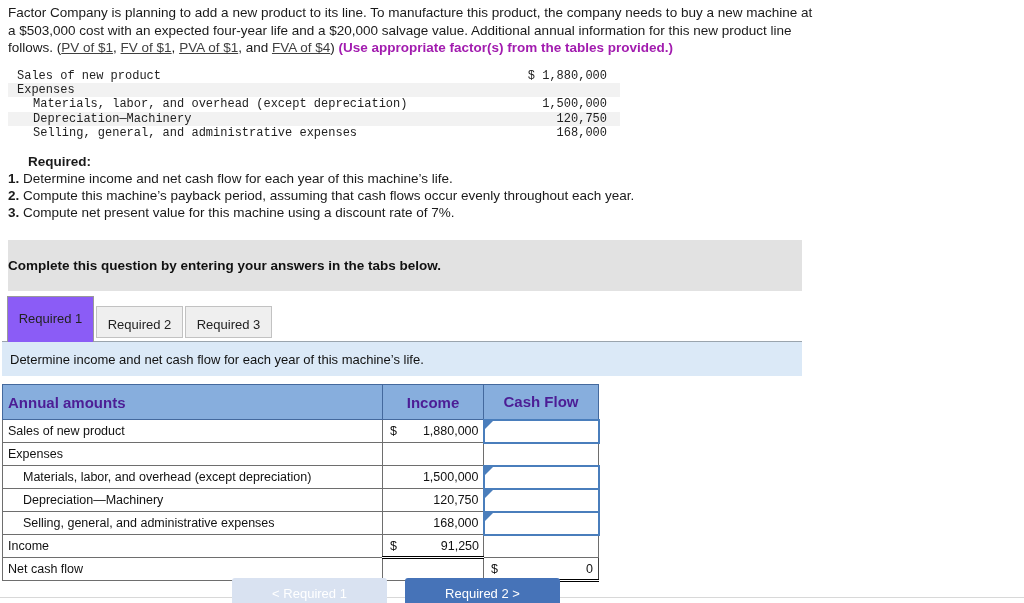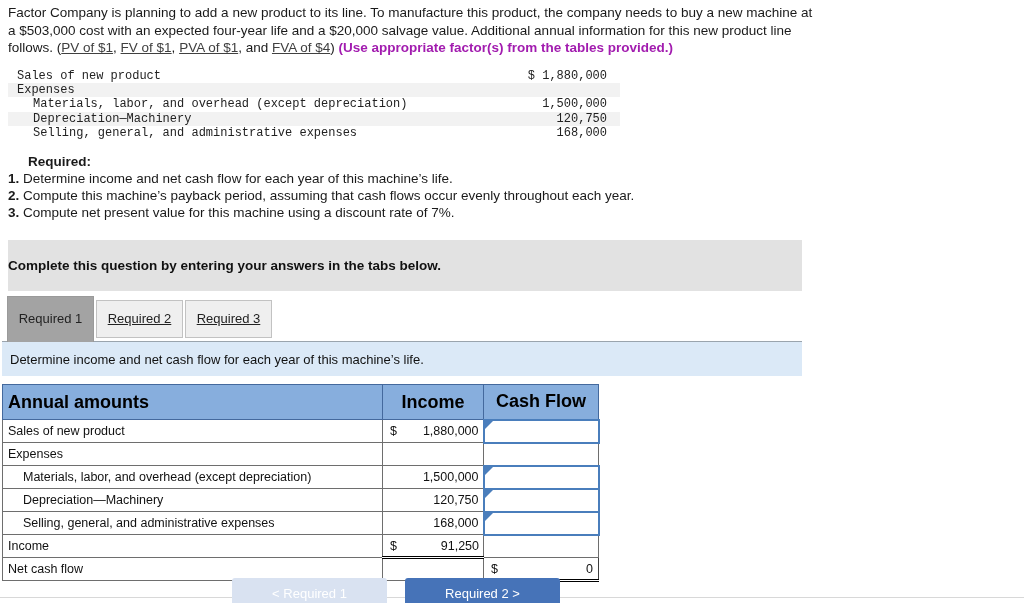--- a/index.html
+++ b/index.html
@@ -24,33 +24,33 @@
   .req-heading { font-weight: bold; padding-left: 20px; }
   .req-item b { font-weight: bold; }
 
   
   .banner { position: absolute; left: 8px; top: 240px; width: 794px; height: 51px; background: #e2e2e2; display: flex; align-items: center; }
   .banner span { font-weight: bold; font-size: 13.5px; color: #111; }
 
   
   .tabs { position: absolute; left: 7px; top: 296px; width: 795px; height: 46px; display: flex; align-items: flex-end; z-index: 2; }
   .tab { font-size: 13px; color: #222; text-align: center; cursor: pointer; }
-  .tab.active { background: #a3a3a3; border: 1px solid #9a9a9a; border-bottom: none; width: 87px; height: 46px; line-height: 44px; z-index: 3; }
-  .tab.inactive { background: #efefef; border: 1px solid #c2c2c2; width: 87px; height: 38px; line-height: 36px; margin-bottom: 4px; margin-left: 2px; text-decoration: underline; }
+  .tab.active { background: #8b5cf6; border: 1px solid #9a9a9a; border-bottom: none; width: 87px; height: 46px; line-height: 44px; z-index: 3; }
+  .tab.inactive { background: #efefef; border: 1px solid #c2c2c2; width: 87px; height: 32px; line-height: 36px; margin-bottom: 4px; margin-left: 2px; }
 
   
   .panel-instruction { position: absolute; left: 2px; top: 341px; width: 800px; height: 35px; background: #dbe9f7; border-top: 1px solid #9aa4ad; display: flex; align-items: center; z-index: 1; }
   .panel-instruction span { font-size: 13px; color: #111; padding-left: 8px; }
 
   
   .answer-table { position: absolute; left: 2px; top: 384px; width: 596px; border-collapse: collapse; table-layout: fixed; font-size: 12.5px; color: #111; }
   .answer-table col.c-label { width: 380px; }
   .answer-table col.c-income { width: 101px; }
   .answer-table col.c-cash { width: 115px; }
-  .answer-table th { background: #87aedd; color: #000000; font-weight: bold; border: 1px solid #44699d; height: 35px; font-size: 18px; }
+  .answer-table th { background: #87aedd; color: #4c1d95; font-weight: bold; border: 1px solid #44699d; height: 35px; font-size: 15px; }
   .answer-table th.h-label { text-align: left; padding-left: 5px; }
   .answer-table td { border: 1px solid #6e6e6e; height: 23px; background: #fff; }
   .answer-table td.lbl { padding-left: 5px; }
   .answer-table td.lbl.ind { padding-left: 20px; }
   .answer-table td.money { padding: 0 4px 0 7px; }
   .answer-table td.money .mwrap { display: flex; justify-content: space-between; align-items: center; height: 100%; }
   .answer-table td.money.total { border-bottom: 3px double #000; }
   .answer-table td.input-cell { border: 2px solid #4a7ebc; padding: 0; position: relative; }
   .answer-table td.input-cell::before { content: ""; position: absolute; top: 0; left: 0; width: 0; height: 0;
       border-top: 8px solid #4a7ebc; border-right: 8px solid transparent; z-index: 2; }

